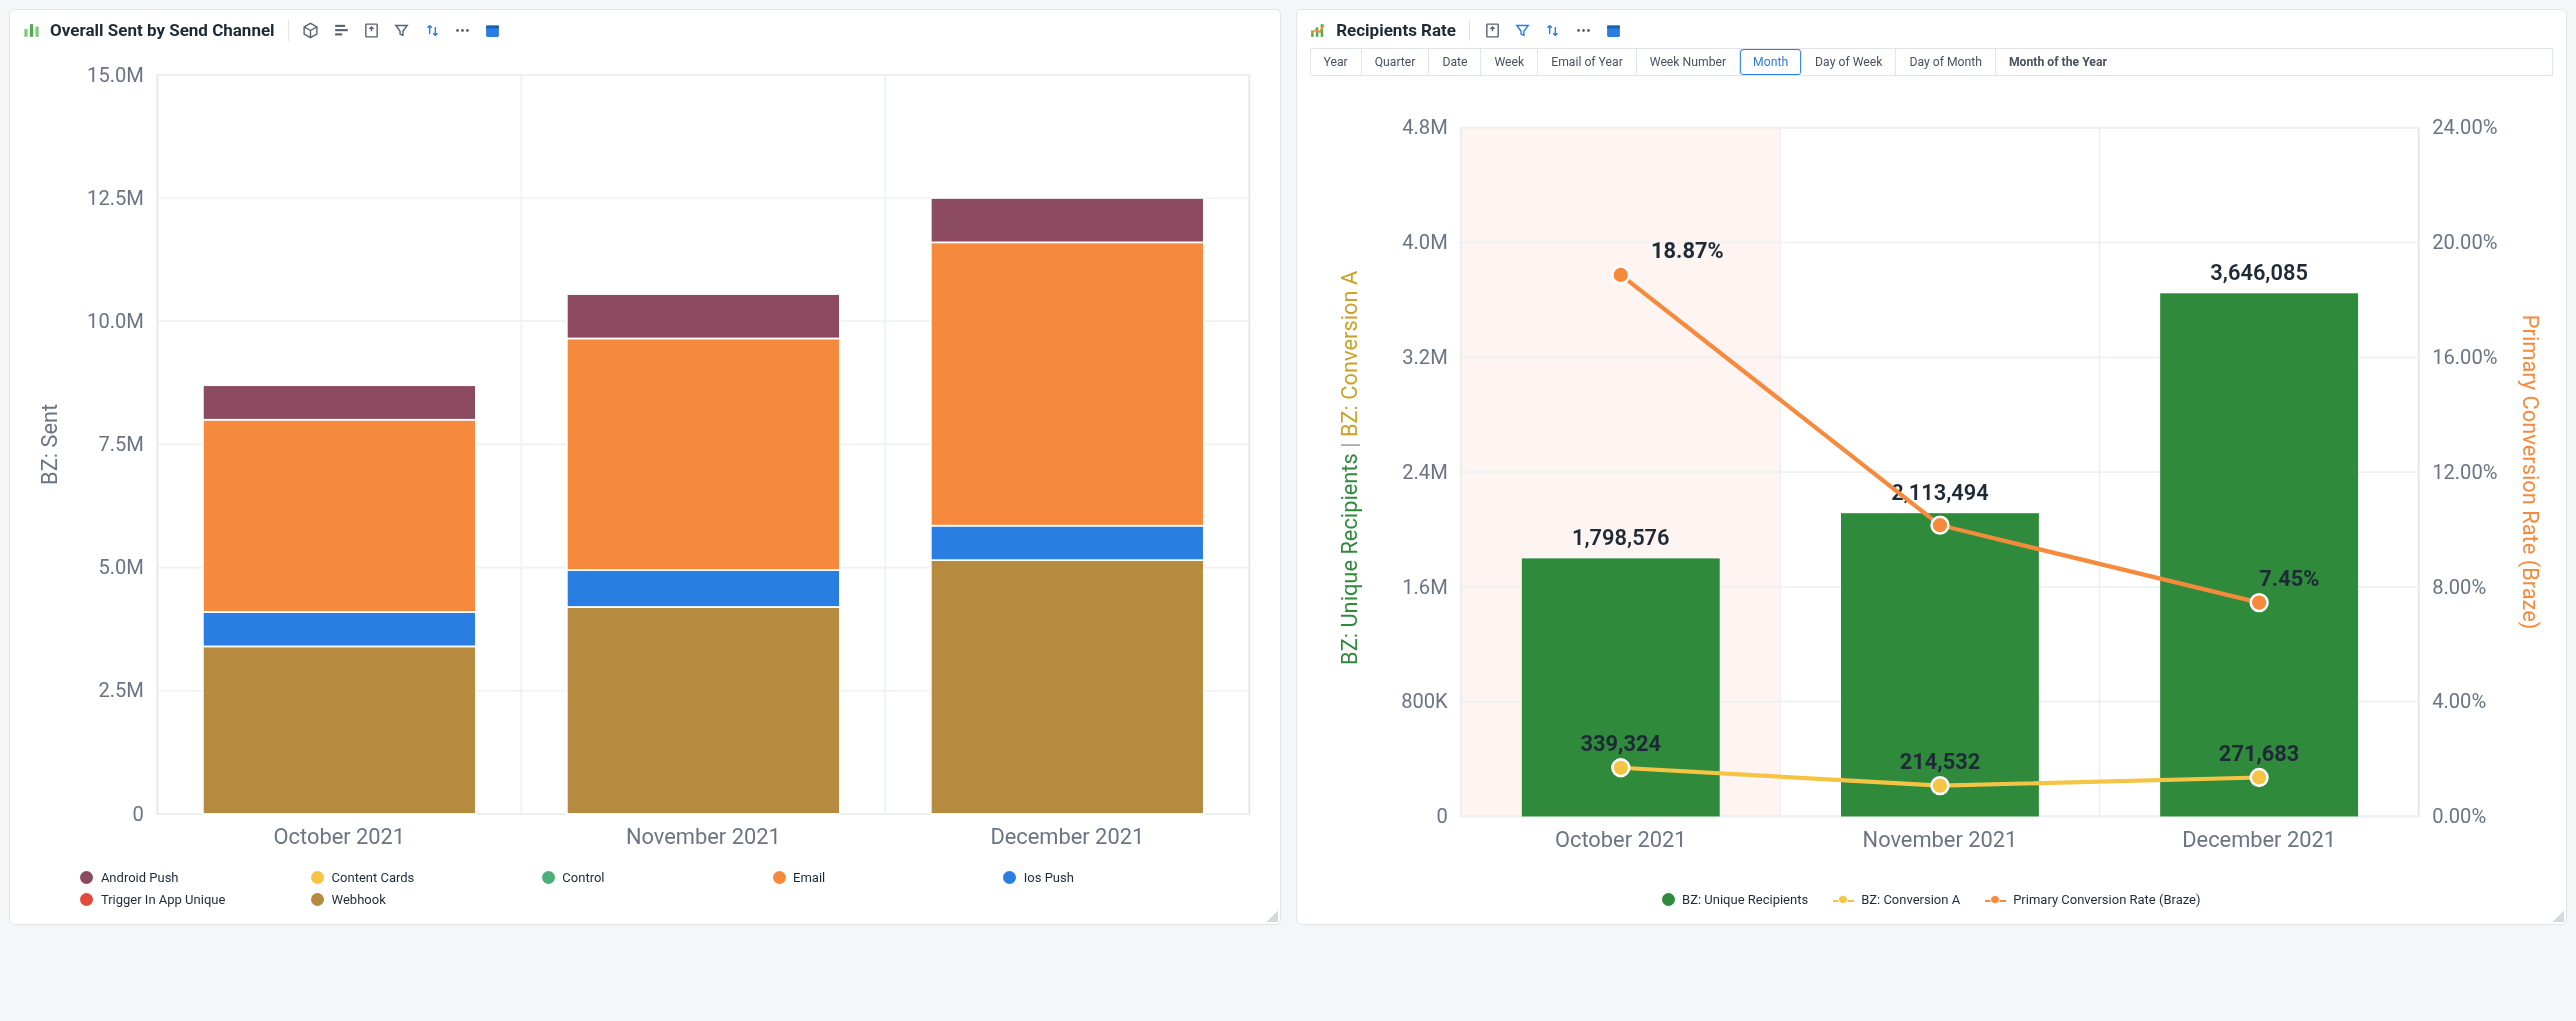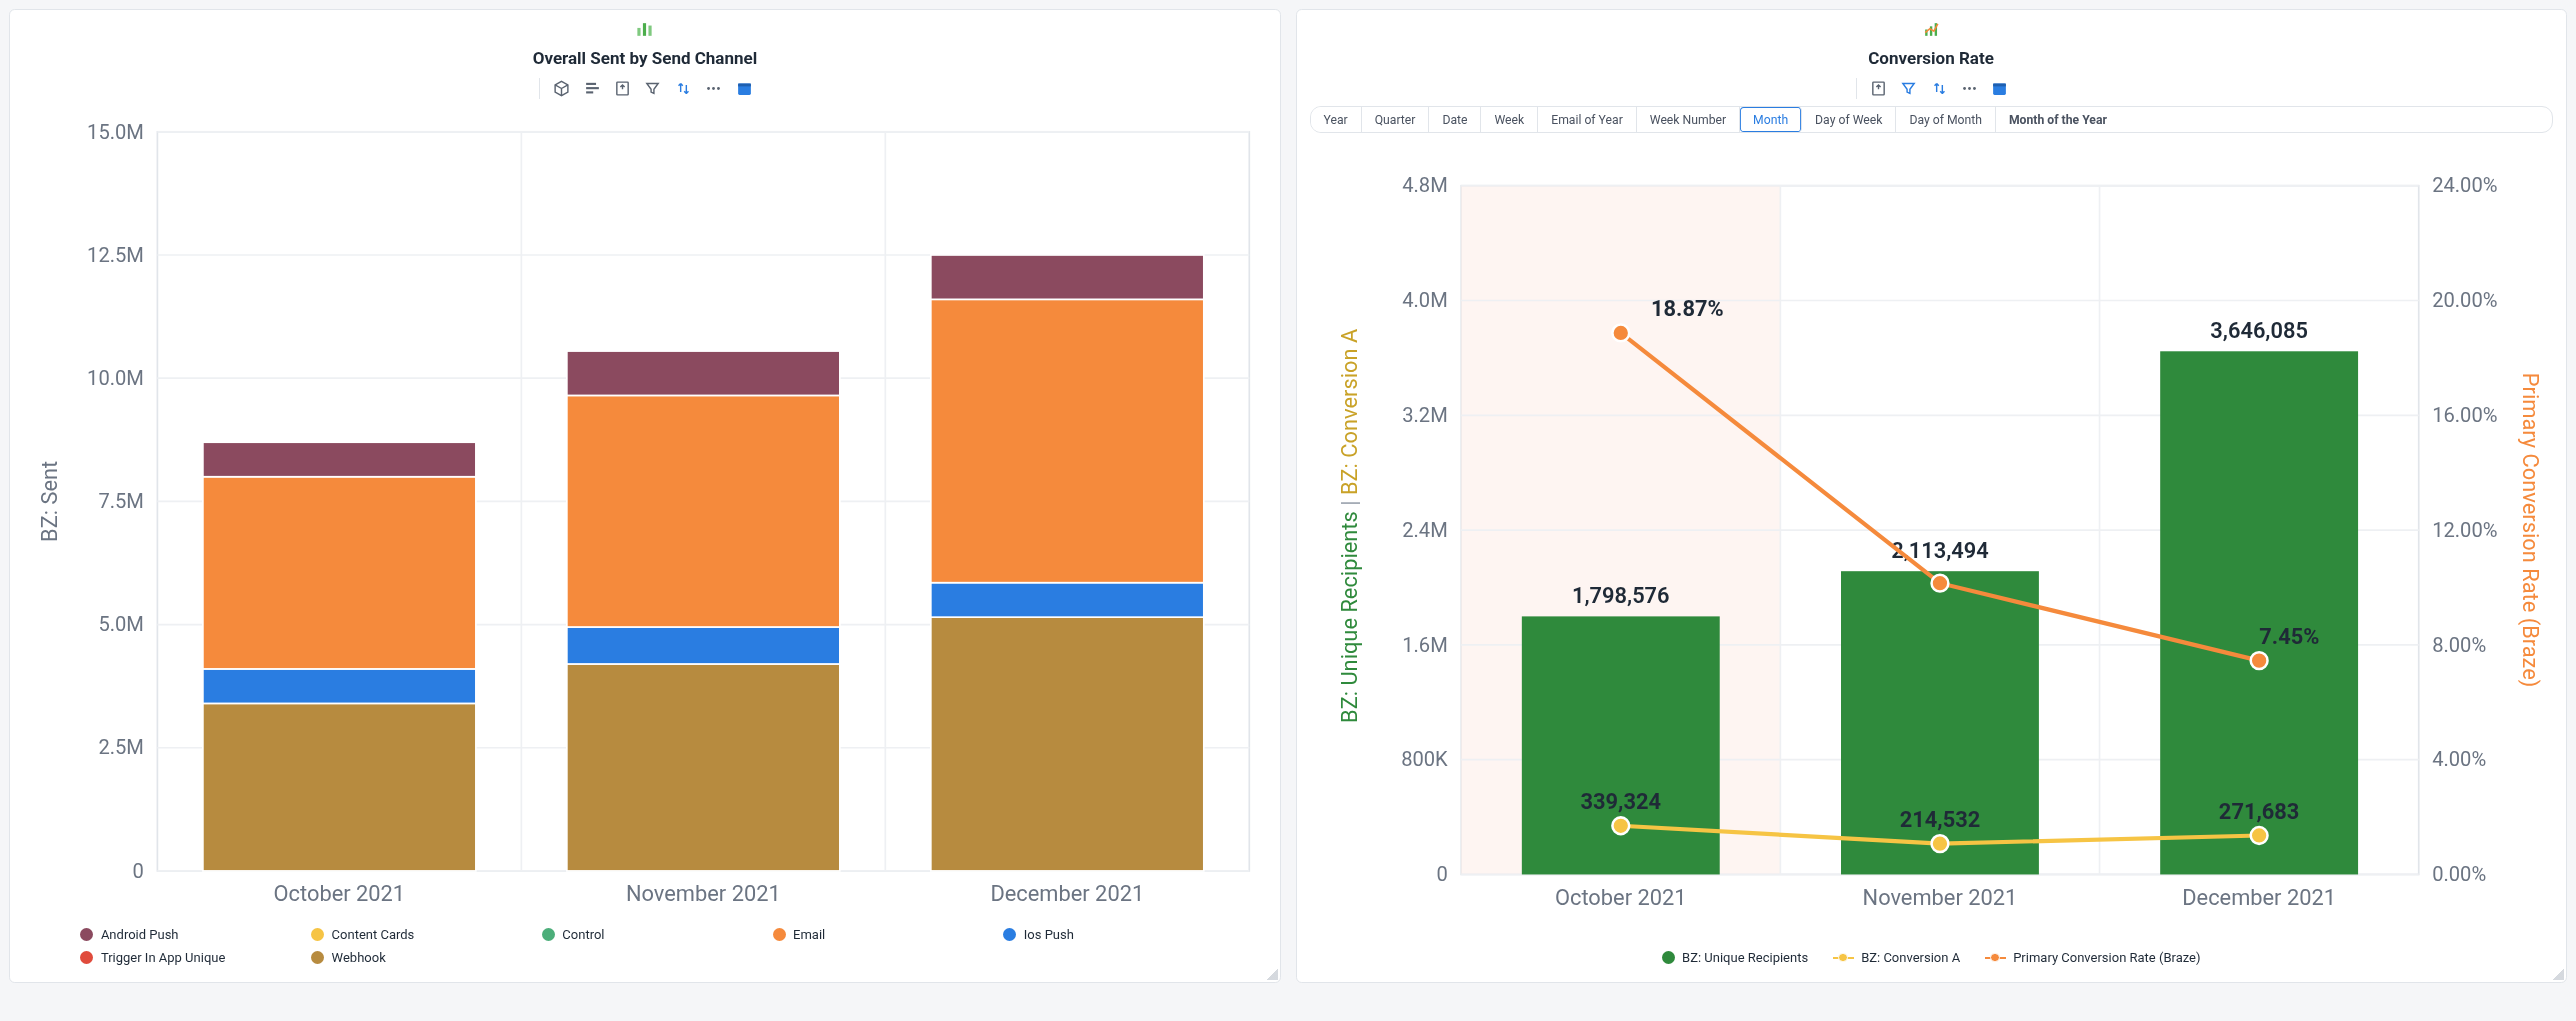--- a/index.html
+++ b/index.html
@@ -29,21 +29,20 @@
     border-radius:5.7px;
     display:flex;
     flex-direction:column;
     position:relative;
   }
   .panel-header{
     display:flex;
     align-items:center;
     padding:9.4px 11.3px 7.5px 11.3px;
     gap:9.4px;
-    flex-direction:column;
   }
   .panel-header .title{
     font-size:17px;
     font-weight:700;
   }
   .panel-header .header-icon{
     width:19px;height:19px;display:flex;align-items:center;justify-content:center;color:#4cae4c;
   }
   .toolbar{
     display:flex;align-items:center;gap:9.4px;border-left:0.9px solid var(--border);padding-left:11.3px;margin-left:3.8px;
@@ -58,21 +57,21 @@
   .val-label{font-size:13px;fill:#1f2a37;font-weight:600;}
   .line-val{font-size:13px;fill:#1f2a37;font-weight:700;}
   .legend{display:flex;flex-wrap:wrap;gap:7.5px 24.5px;padding:5.7px 57px 9.4px 57px;font-size:13px;}
   .legend-item{display:flex;align-items:center;gap:7.5px;white-space:nowrap;}
   .swatch{width:13px;height:13px;border-radius:50%;flex:0 0 13px;}
   .resize-hint{
     position:absolute;right:1.9px;bottom:1.9px;width:11.3px;height:11.3px;opacity:.35;
     background:linear-gradient(135deg,transparent 50%,#8893a2 50%);
   }
   .gran-bar{
-    display:flex;border:0.9px solid var(--border);border-radius:11px;overflow:hidden;margin:0 13px 5.7px 13px;
+    display:flex;border:0.9px solid var(--border);border-radius:0;overflow:hidden;margin:0 13px 5.7px 13px;
   }
   .gran-btn{
     padding:5.7px 13px;font-size:12.2px;color:#4a5260;border-right:0.9px solid var(--border);cursor:pointer;background:#fff;
   }
   .gran-btn:last-child{border-right:none;font-weight:bold;}
   .gran-btn.active{color:var(--blue);box-shadow:inset 0 0 0 0.9px var(--blue);border-radius:3.8px;text-align:center;}
 </style>
 </head>
 <body>
 
@@ -207,21 +206,21 @@
   <div class="panel">
     <div class="panel-header">
       <span class="header-icon">
         <svg viewBox="0 0 24 24" width="19" height="19">
             <rect x="4" y="12" width="3" height="8" fill="#4cae4c"></rect>
             <rect x="10" y="8" width="3" height="12" fill="#4cae4c"></rect>
             <rect x="16" y="4" width="3" height="16" fill="#4cae4c"></rect>
             <path d="M4 16l6-5 5 3 5-9" stroke="#f58a3c" stroke-width="2" fill="none"></path>
           </svg>
       </span>
-      <span class="title">Conversion Rate</span>
+      <span class="title">Recipients Rate</span>
       <div class="toolbar">
         <span class="tbtn">
             <svg width="17" height="17" viewBox="0 0 24 24" fill="none" stroke="#5a6370" stroke-width="2">
               <rect x="4" y="3" width="16" height="18" rx="1"></rect>
               <path d="M12 7v6m-3-3l3-3 3 3"></path>
             </svg>
           </span>
         <span class="tbtn" style="color:#2a7de1">
             <svg width="17" height="17" viewBox="0 0 24 24" fill="none" stroke="#2a7de1" stroke-width="2">
               <path d="M4 5h16l-6 8v6l-4-2v-4z"></path>

